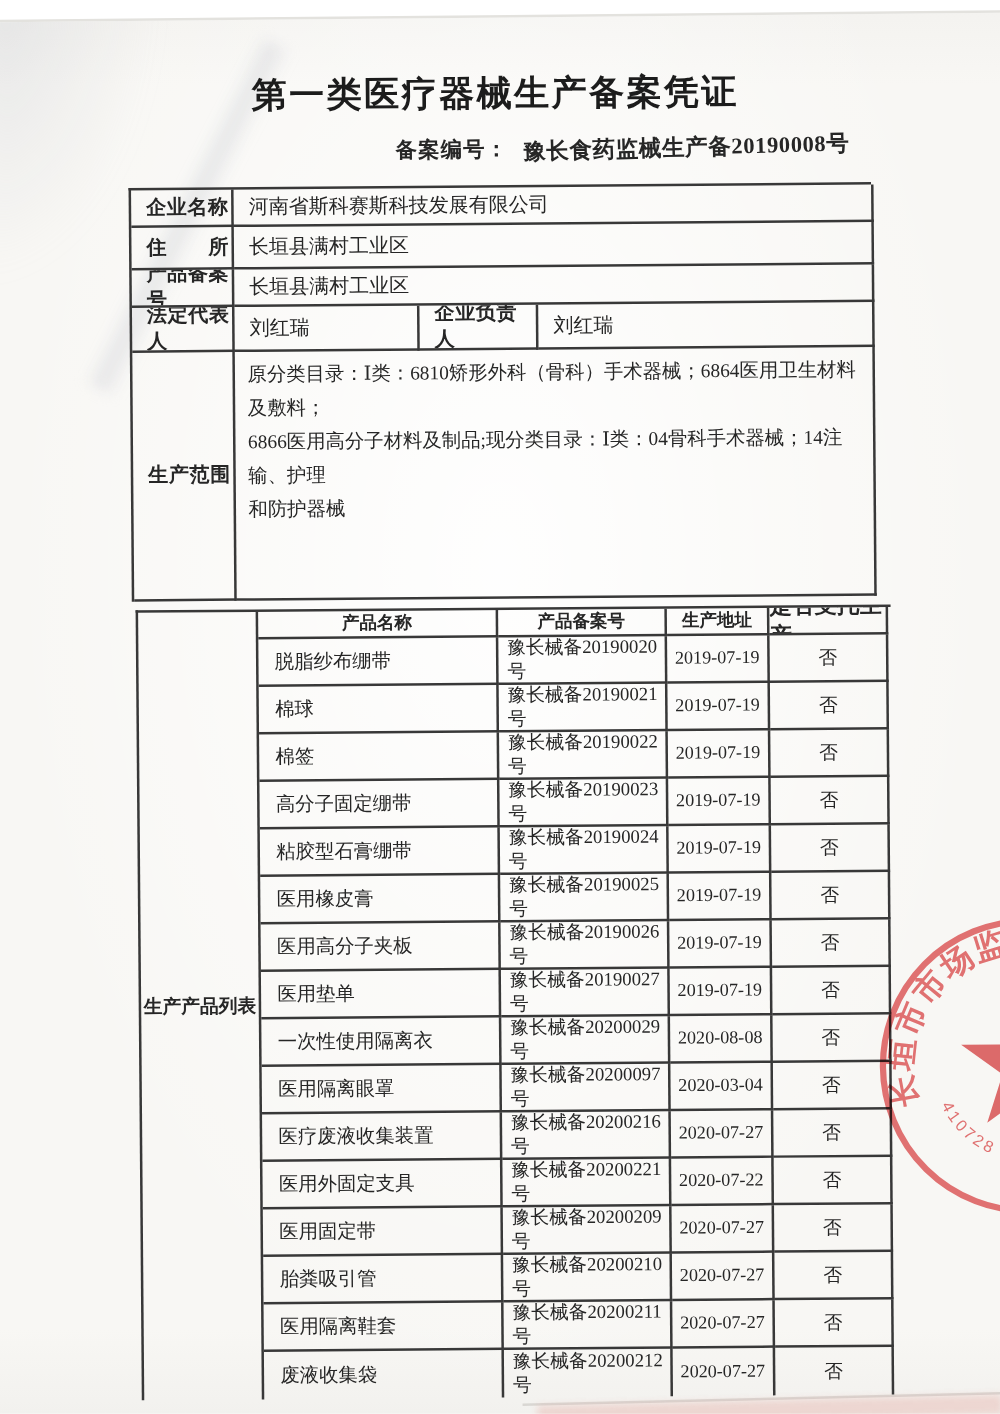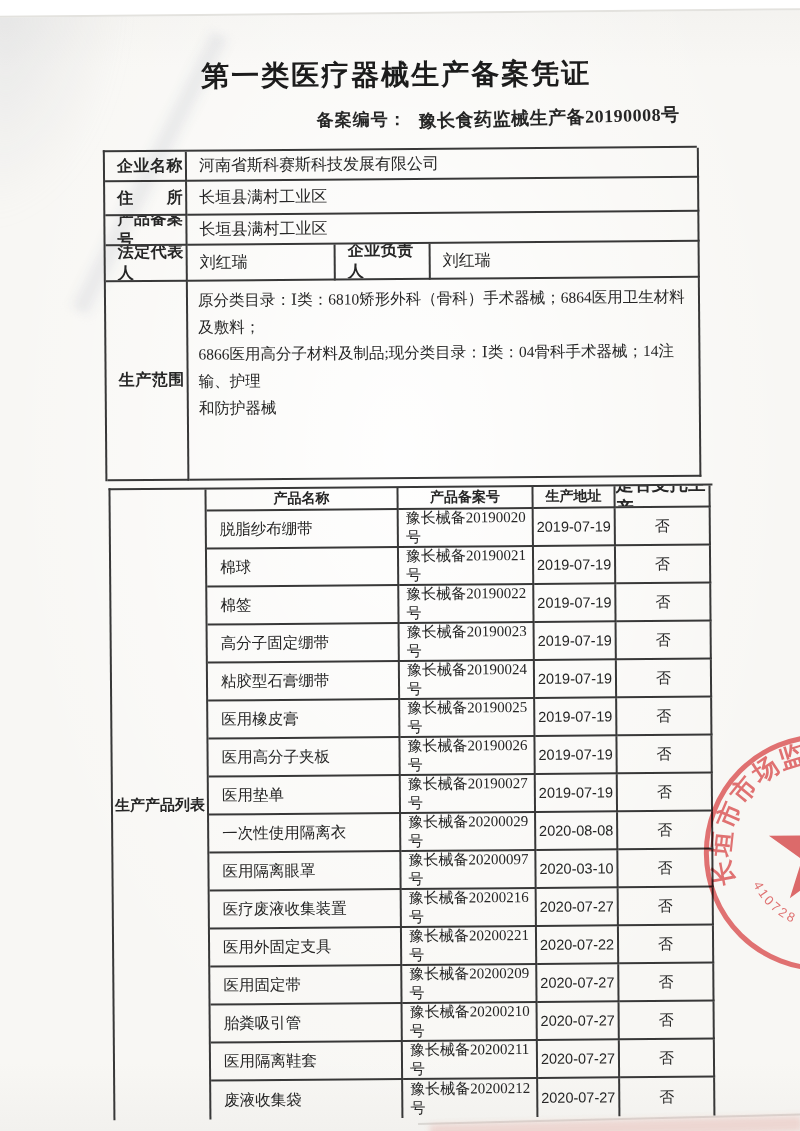--- a/index.html
+++ b/index.html
@@ -53,21 +53,21 @@
     grid-template-rows:22px repeat(16,38px);
     border-top:2px solid #383838;border-left:2px solid #383838;}
   .t2 > div{box-sizing:border-box;border-right:2px solid #383838;border-bottom:2px solid #383838;
     display:flex;align-items:center;overflow:hidden;}
   .t2 .seclab{grid-column:1;grid-row:1/18;justify-content:center;font-weight:bold;font-size:15px;
     border-bottom:none;}
   .t2 .hd{justify-content:center;font-weight:bold;font-size:14px;}
   .t2 .hd.small{font-size:18px;}
   .t2 .cname{padding-left:13px;font-size:15.5px;}
   .t2 .creg{padding-left:7px;font-size:15px;}
-  .t2 .cdate{justify-content:center;font-size:14.5px;font-family:Liberation Sans, sans-serif;}
+  .t2 .cdate{justify-content:center;font-size:14.5px;font-family:Liberation Serif, serif;}
   .t2 .cyn{justify-content:center;font-size:15px;}
   .t2 .lastrow{border-bottom:none !important;}
 
   
   .seal{position:absolute;left:660px;top:718px;mix-blend-mode:multiply;opacity:.88;}
 </style>
 </head>
 <body>
 
 <div class="corner-shade"></div>
@@ -153,21 +153,21 @@
     <div class="cdate">2019-07-19</div>
     <div class="cyn">否</div>
 
     <div class="cname">一次性使用隔离衣</div>
     <div class="creg">豫长械备20200029号</div>
     <div class="cdate">2020-08-08</div>
     <div class="cyn">否</div>
 
     <div class="cname">医用隔离眼罩</div>
     <div class="creg">豫长械备20200097号</div>
-    <div class="cdate">2020-03-10</div>
+    <div class="cdate">2020-03-04</div>
     <div class="cyn">否</div>
 
     <div class="cname">医疗废液收集装置</div>
     <div class="creg">豫长械备20200216号</div>
     <div class="cdate">2020-07-27</div>
     <div class="cyn">否</div>
 
     <div class="cname">医用外固定支具</div>
     <div class="creg">豫长械备20200221号</div>
     <div class="cdate">2020-07-22</div>

